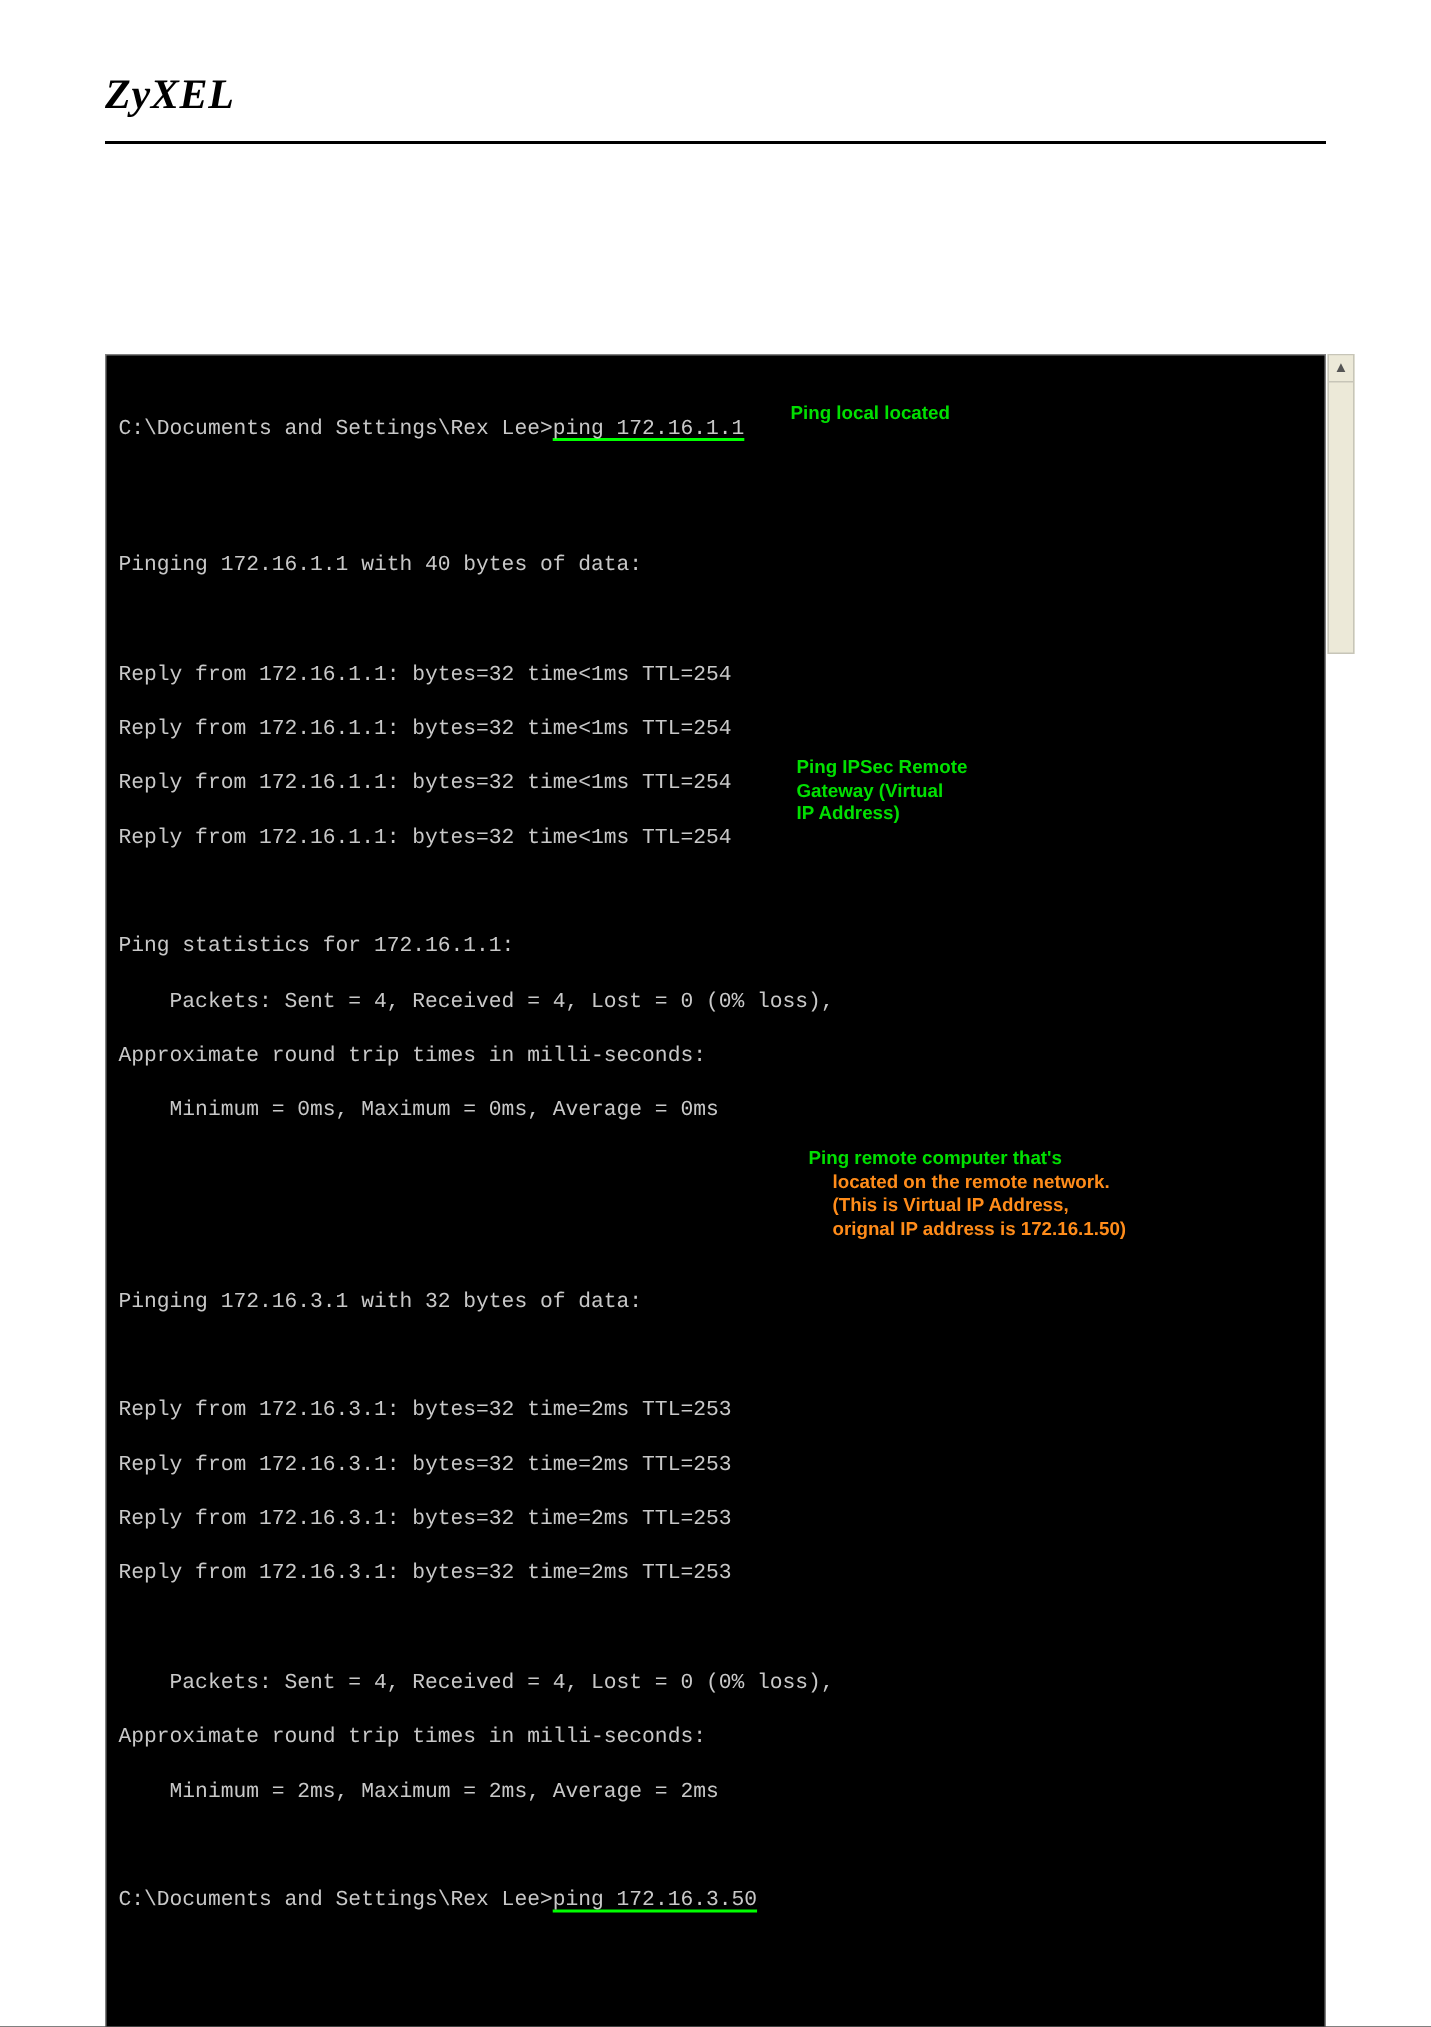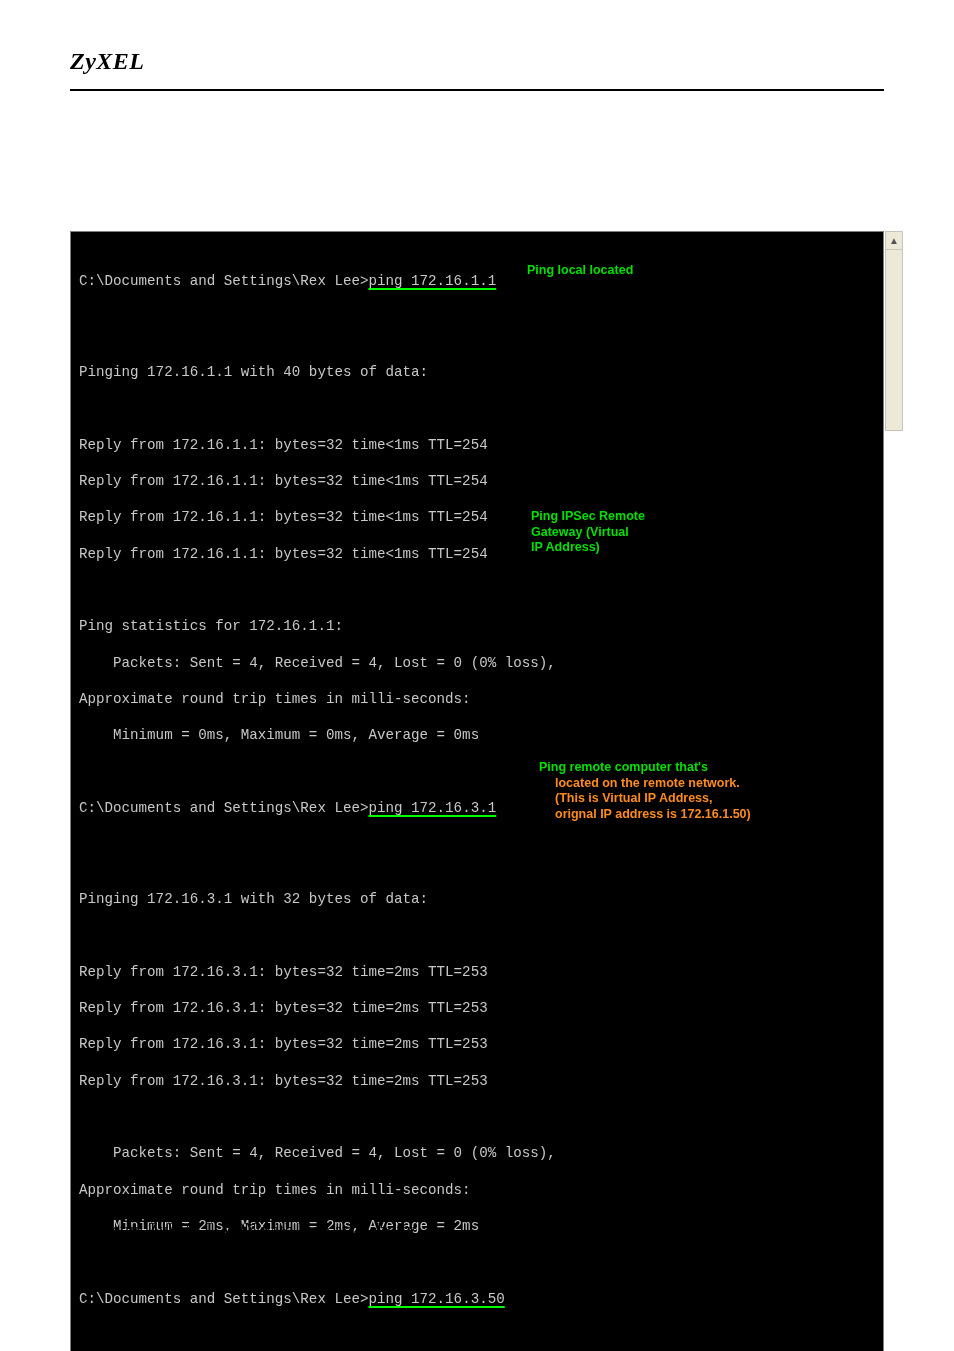--- a/index.html
+++ b/index.html
@@ -9,21 +9,21 @@
     background: #ffffff;
     font-family: "Times New Roman", Times, serif;
     color: #000;
     position: relative;
   }
   .page-header {
     padding: 48px 70px 8px 70px;
   }
   .brand {
     font-family: "Times New Roman", Times, serif;
-    font-size: 24px;
+    font-size: 28px;
     font-weight: bold;
     font-style: italic;
     letter-spacing: 0.5px;
   }
   .rule {
     margin: 6px 70px 0 70px;
     border: none;
     border-top: 2px solid #000;
   }
   .terminal-wrap {
@@ -104,22 +104,21 @@
 <span class="term-line">Reply from 172.16.1.1: bytes=32 time&lt;1ms TTL=254</span>
 <span class="term-line">Reply from 172.16.1.1: bytes=32 time&lt;1ms TTL=254</span>
 <span class="term-line">Reply from 172.16.1.1: bytes=32 time&lt;1ms TTL=254</span>
 <span class="term-line">Reply from 172.16.1.1: bytes=32 time&lt;1ms TTL=254</span>
 <span class="term-line"> </span>
 <span class="term-line">Ping statistics for 172.16.1.1:</span>
 <span class="term-line">    Packets: Sent = 4, Received = 4, Lost = 0 (0% loss),</span>
 <span class="term-line">Approximate round trip times in milli-seconds:</span>
 <span class="term-line">    Minimum = 0ms, Maximum = 0ms, Average = 0ms</span>
 <span class="term-line"> </span>
-<span class="term-line"><span>C:\Documents and Settings\Rex Lee&gt;</span><span class="underline">ping 172.16.3.1</span></span>
-<div class="ann" style="top:277px; left:460px;">
+<div class="ann" style="top:267px; left:460px;">
   <span>Ping IPSec Remote</span><br>
   <span>Gateway (Virtual</span><br>
   <span>IP Address)</span>
 </div>
 <span class="term-line"> </span>
 <span class="term-line">Pinging 172.16.3.1 with 32 bytes of data:</span>
 <span class="term-line"> </span>
 <span class="term-line">Reply from 172.16.3.1: bytes=32 time=2ms TTL=253</span>
 <span class="term-line">Reply from 172.16.3.1: bytes=32 time=2ms TTL=253</span>
 <span class="term-line">Reply from 172.16.3.1: bytes=32 time=2ms TTL=253</span>

